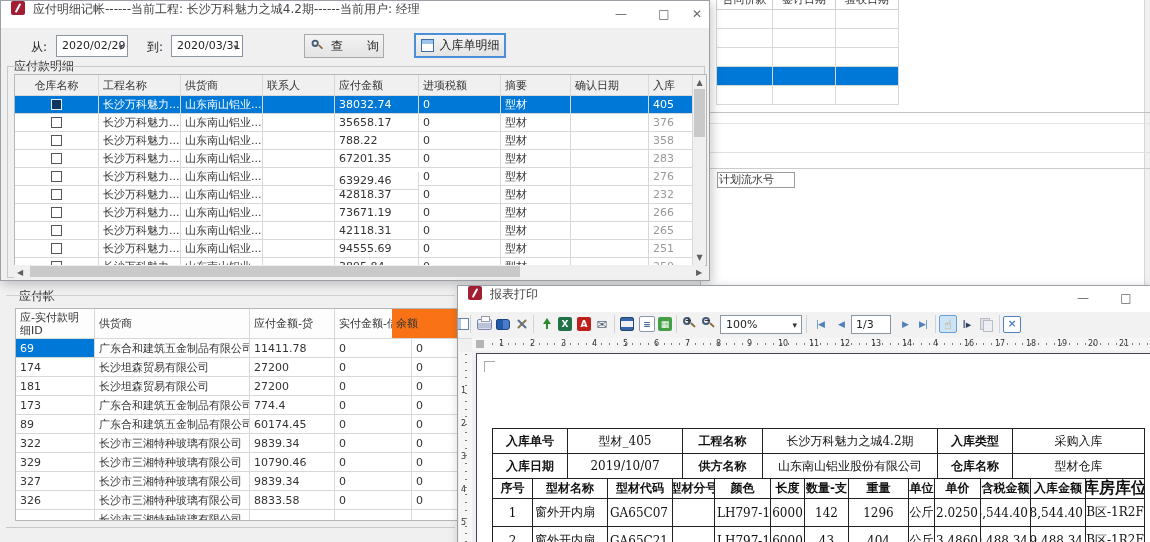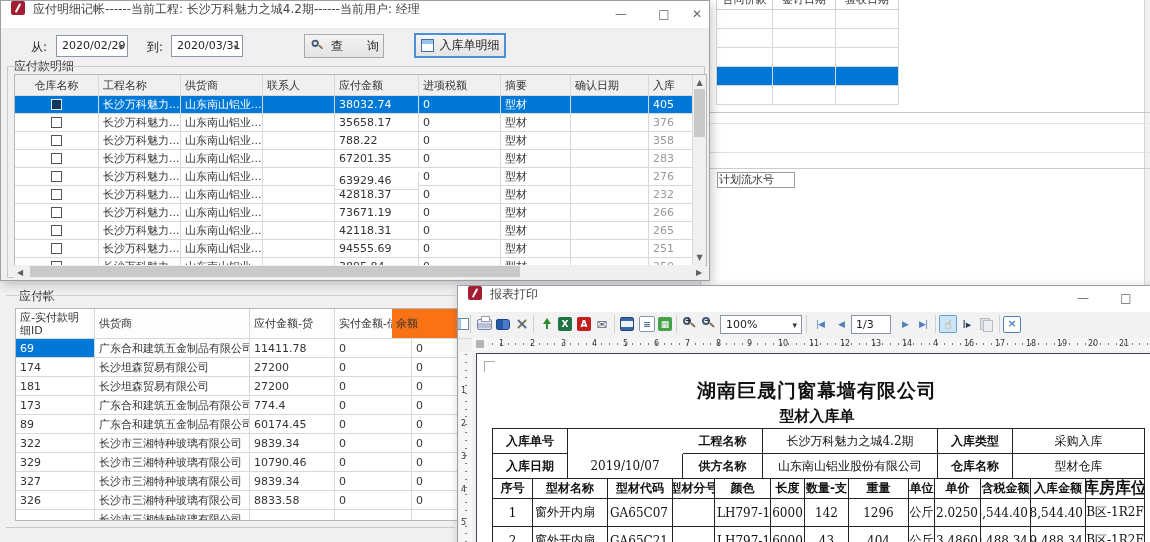--- a/index.html
+++ b/index.html
@@ -463,24 +463,23 @@
     <div class="tick"></div>
   <div class="num" style="top:34px">1</div>
       <div class="num" style="top:67px">2</div>
       <div class="num" style="top:100px">3</div>
       <div class="num" style="top:133px">4</div>
       <div class="num" style="top:166px">5</div>
     </div>
 
   <div class="page" id="page" style="left:18px;top:67px;width:700px;height:300px">
     <div class="corner"></div>
-    <div class="abs" style="left:60px;top:24px;width:560px;text-align:center;font-size:19px;font-weight:bold;letter-spacing:1px">湖南巨晟门窗幕墙有限公司</div>
-    <div class="abs" style="left:60px;top:53px;width:560px;text-align:center;font-size:15px;font-weight:bold">型材入库单</div>
     <div class="abs" id="repinfo" style="left:15px;top:74px;width:652px;height:50px;border-left:1px solid #222;border-top:1px solid #222">
         <div class="rc b" style="left:0px;top:0px;width:75px;height:25px">入库单号</div>
+        <div class="rc" style="left:75px;top:0px;width:115px;height:25px">型材_405</div>
         <div class="rc b" style="left:190px;top:0px;width:80px;height:25px">工程名称</div>
         <div class="rc" style="left:270px;top:0px;width:175px;height:25px">长沙万科魅力之城4.2期</div>
         <div class="rc b" style="left:445px;top:0px;width:75px;height:25px">入库类型</div>
         <div class="rc" style="left:520px;top:0px;width:132px;height:25px">采购入库</div>
         <div class="rc b" style="left:0px;top:25px;width:75px;height:25px">入库日期</div>
         <div class="rc" style="left:75px;top:25px;width:115px;height:25px">2019/10/07</div>
         <div class="rc b" style="left:190px;top:25px;width:80px;height:25px">供方名称</div>
         <div class="rc" style="left:270px;top:25px;width:175px;height:25px">山东南山铝业股份有限公司</div>
         <div class="rc b" style="left:445px;top:25px;width:75px;height:25px">仓库名称</div>
         <div class="rc" style="left:520px;top:25px;width:132px;height:25px">型材仓库</div>

